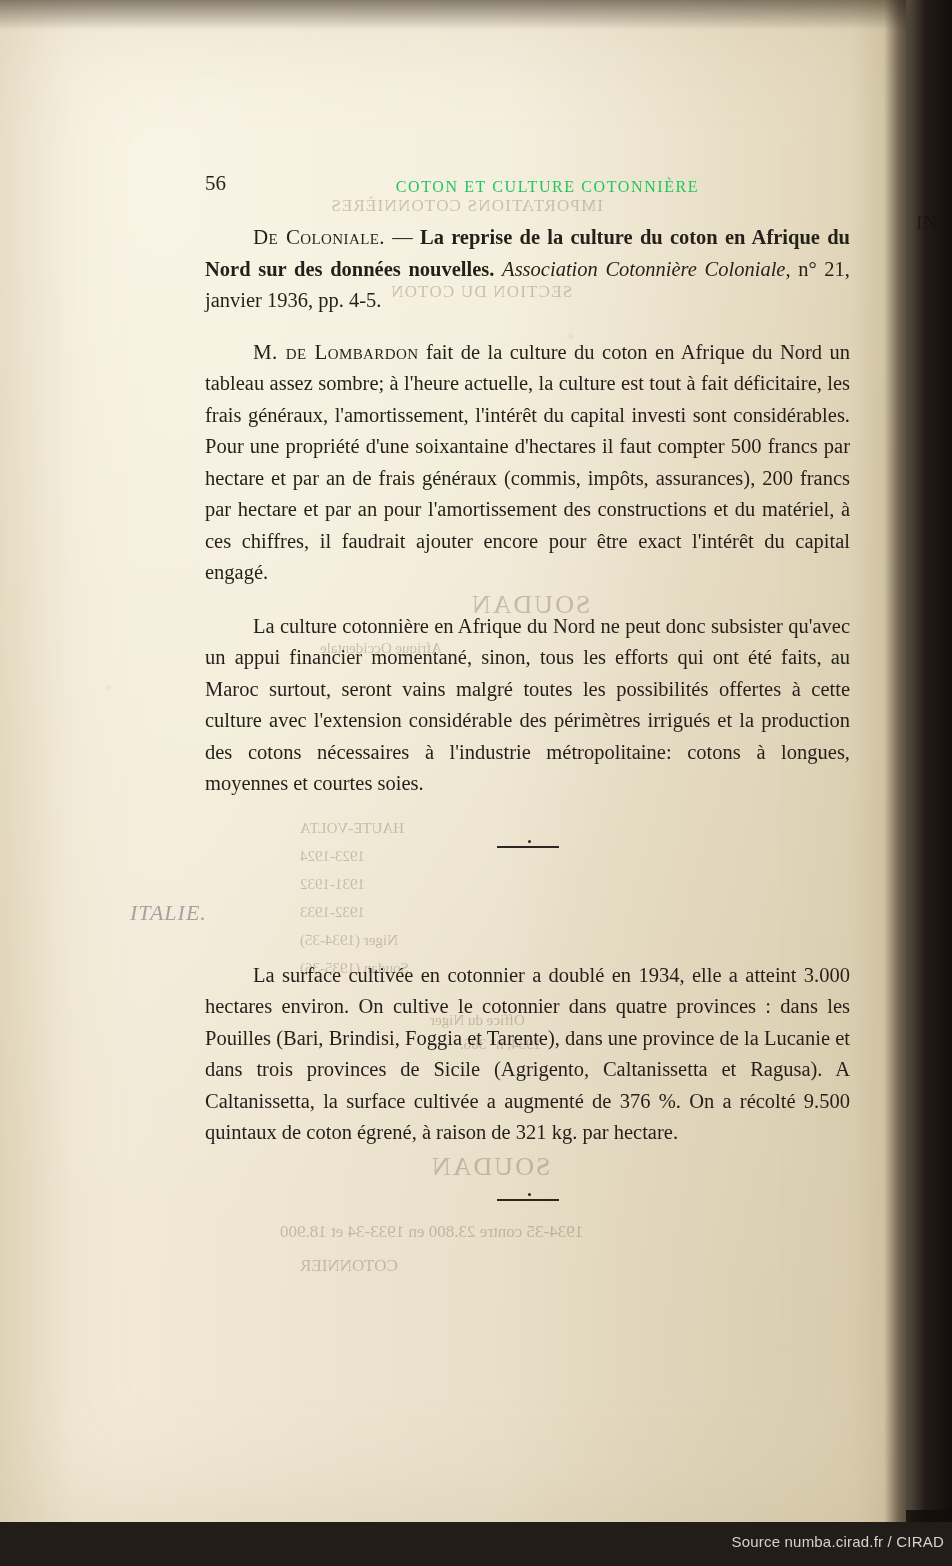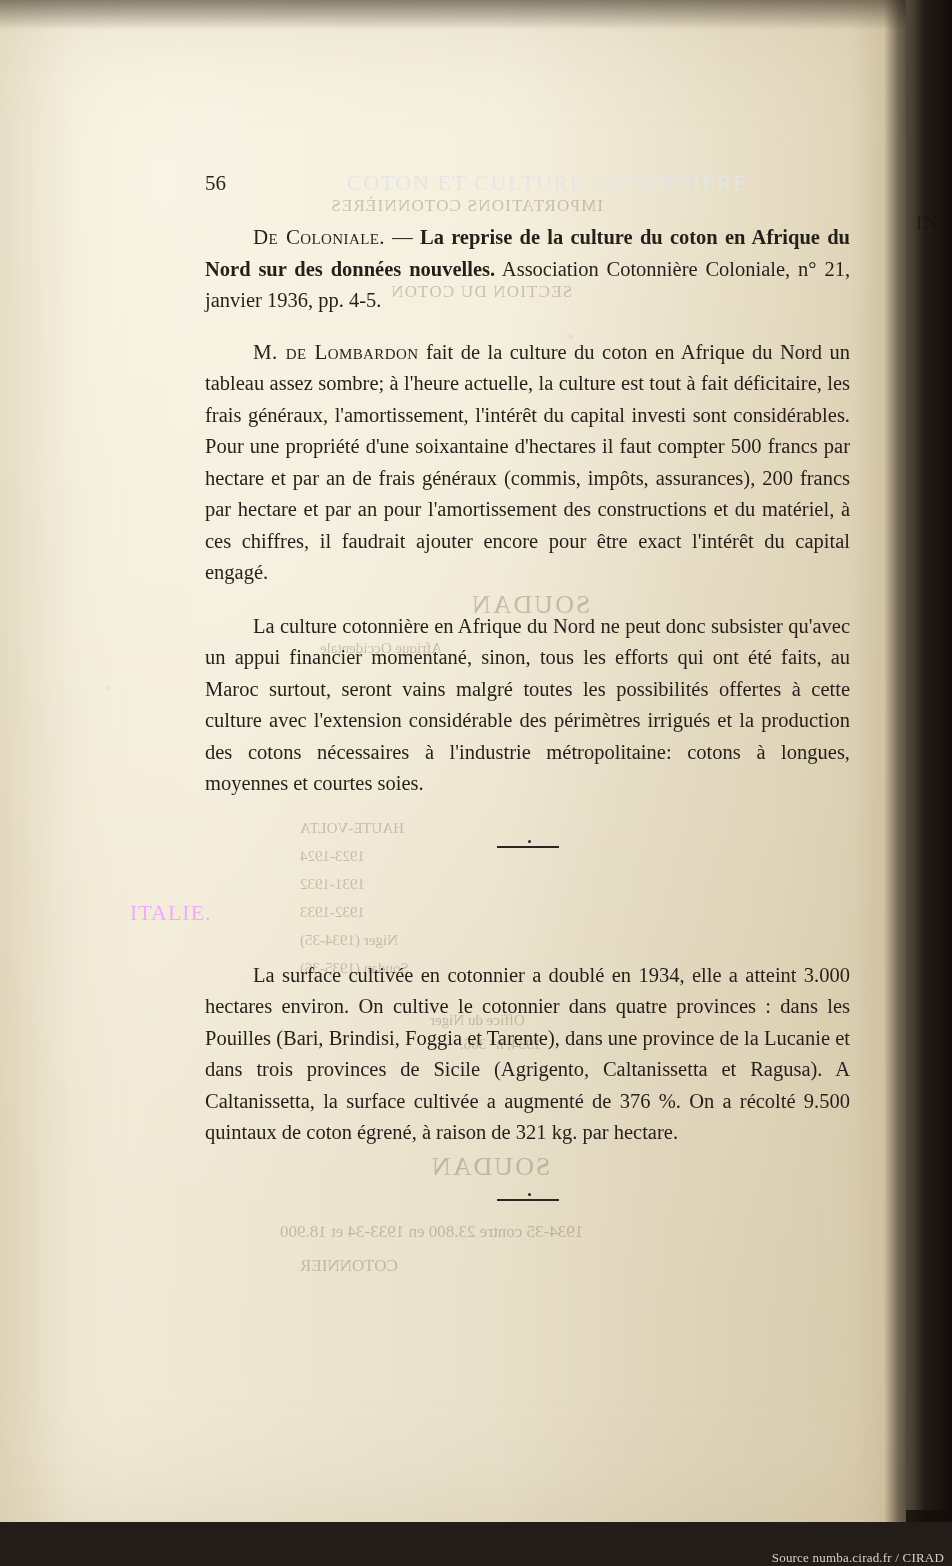--- a/index.html
+++ b/index.html
@@ -125,44 +125,44 @@
     margin-bottom: 26px;
   }
   .folio {
     position: absolute;
     left: 0;
     font-size: 21px;
     color: #2a241d;
   }
   .runtitle {
     margin: 0 auto;
-    font-size: 22px;
+    font-size: 16px;
     letter-spacing: 1.6px;
-    color: #e5e5e5;
+    color: #22c55e;
     padding-left: 40px;
   }
 
   p.body {
     margin: 0 0 22px 0;
     font-size: 20.5px;
     line-height: 31.5px;
     text-align: justify;
     text-justify: inter-word;
     text-indent: 48px;
     color: #241f19;
   }
   p.body.tight { margin-bottom: 20px; }
 
   .sc {
     font-variant: small-caps;
     font-size: 21px;
     letter-spacing: 0.4px;
   }
   .bold { font-weight: bold; }
-  .ital { }
+  .ital { font-style: italic; }
 
   .dash { letter-spacing: 0; }
 
   
   .divider {
     text-align: center;
     margin: 40px 0 46px 0;
     line-height: 10px;
   }
   .divider .rule {
@@ -187,33 +187,34 @@
     display: inline-block;
     position: relative;
     width: 62px;
     height: 14px;
     vertical-align: middle;
   }
   .divider .stack .rule { position: absolute; left: 0; top: 6px; }
   .divider .stack .dot  { position: absolute; left: 29px; top: 0px; }
 
   .section-title {
+    font-style: italic;
     font-size: 22px;
     letter-spacing: 1px;
     margin: 0 0 34px -75px;
-    color: #f0abfc;
+    color: #a3a3a3;
   }
 
   
   .credit {
     position: absolute;
     right: 8px;
-    bottom: 0;
-    font-family: Liberation Serif, serif;
-    font-size: 13px;
+    bottom: 16px;
+    font-family: Liberation Sans, sans-serif;
+    font-size: 15px;
     color: #d8d2c6;
     z-index: 20;
     letter-spacing: 0.2px;
   }
   .credit-bg {
     position: absolute;
     left: 0; bottom: 0;
     width: 952px; height: 44px;
     background: #231d19;
     z-index: 19;

